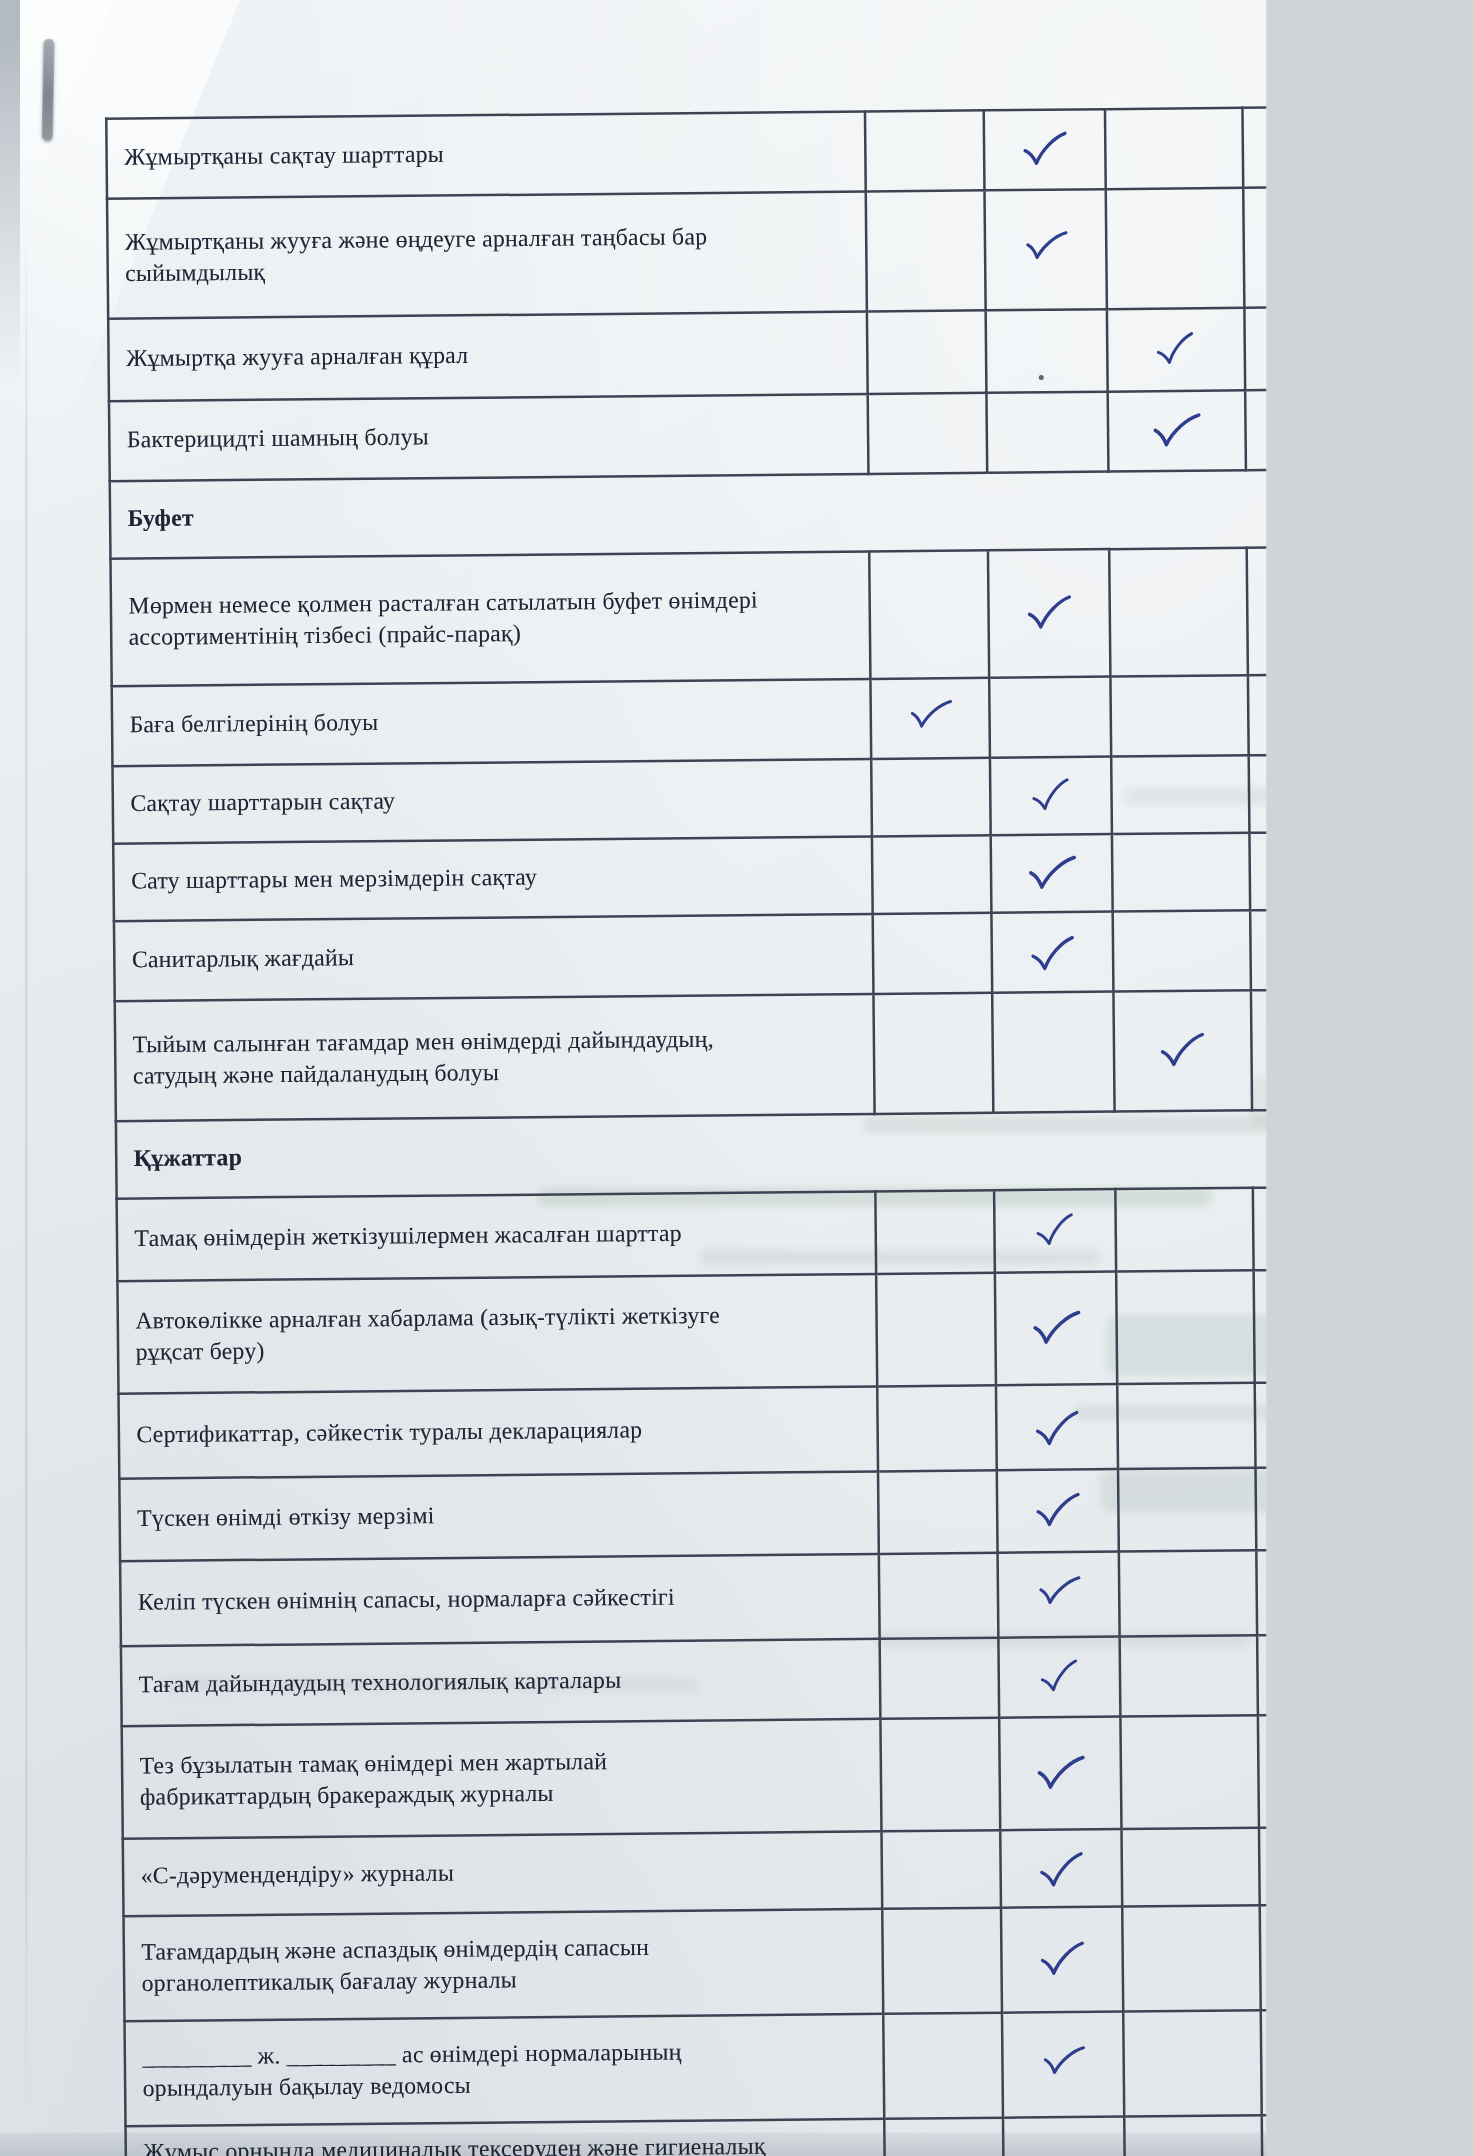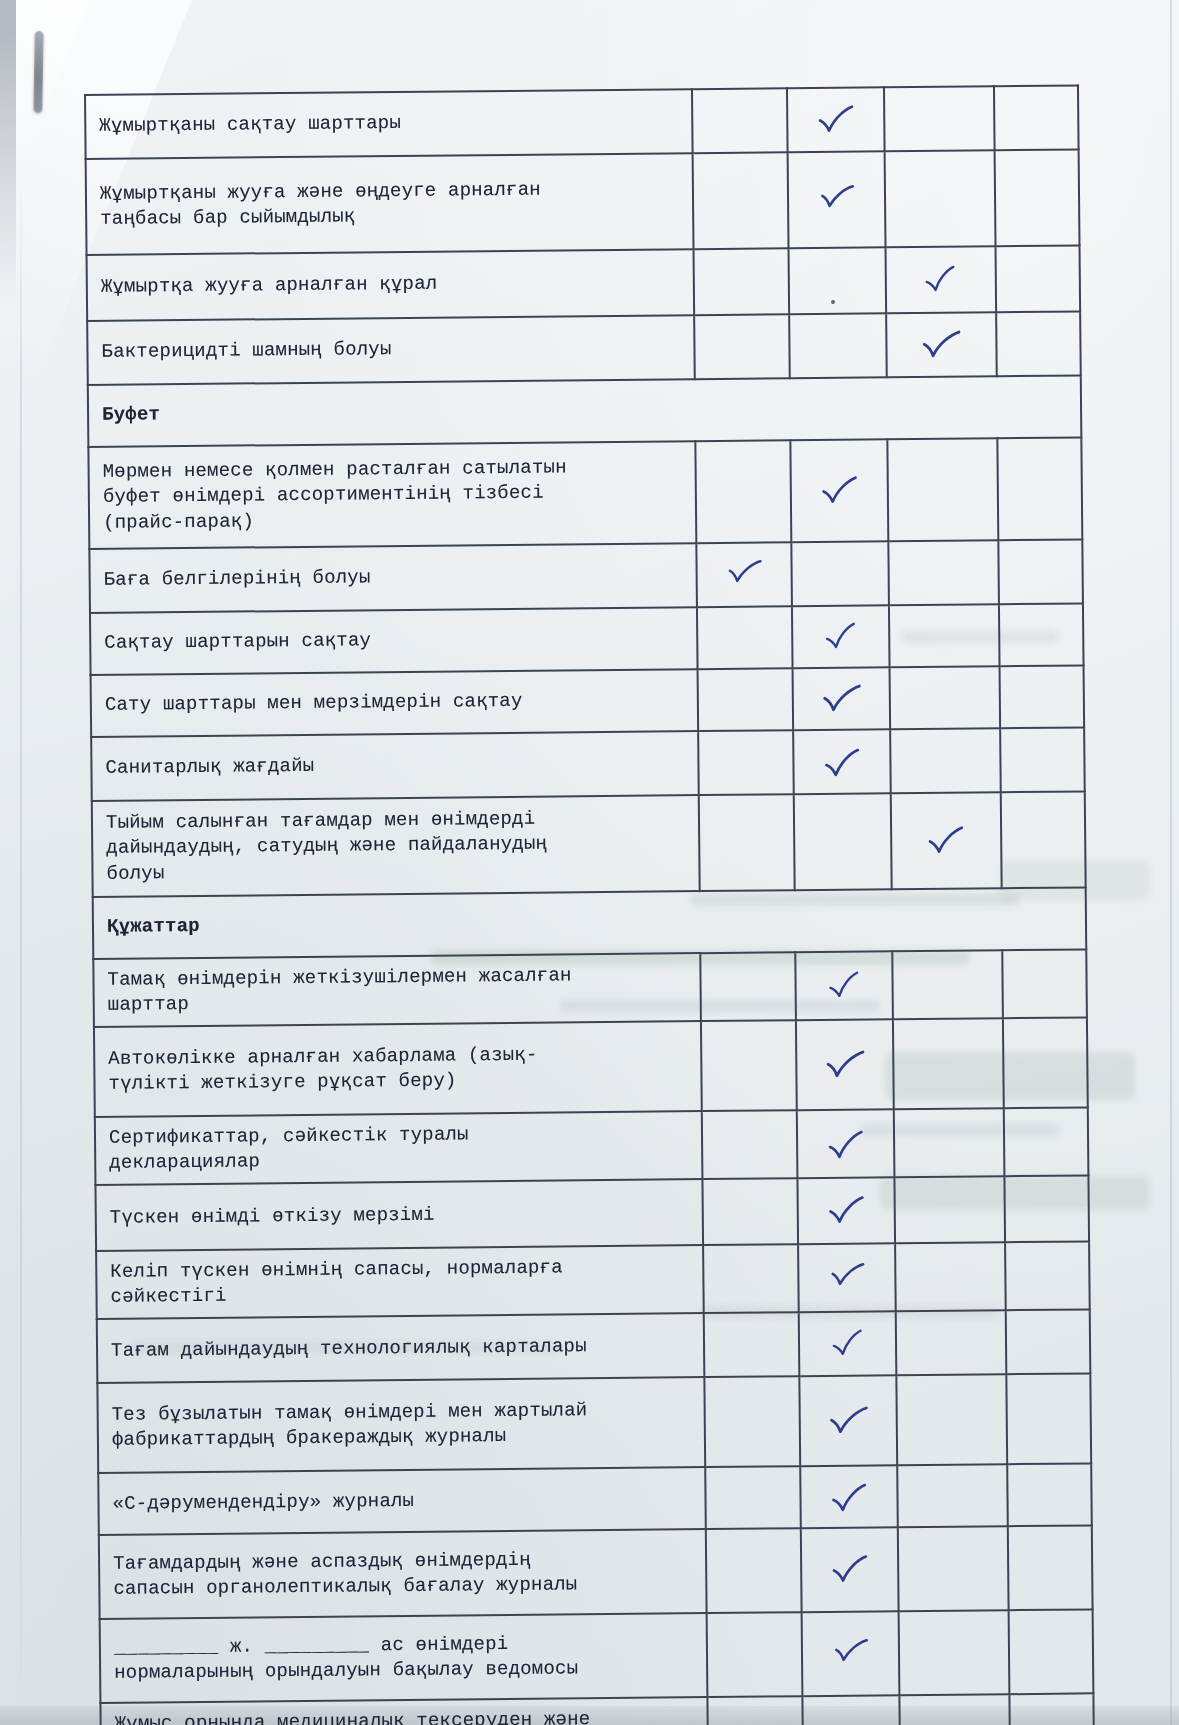--- a/index.html
+++ b/index.html
@@ -1,24 +1,24 @@
 <!DOCTYPE html>
 <html><head>
 <meta charset="utf-8">
 <style>
   html,body{margin:0;padding:0;background:#cfd4d8;}
   .page{
     position:relative;
-    width:1179px;height:1725px;
+    width:1013px;height:1725px;
     overflow:hidden;
     background:
       radial-gradient(ellipse at 88% 6%, rgba(255,255,255,0.45), rgba(255,255,255,0) 55%),
       radial-gradient(ellipse at 10% 95%, rgba(190,198,206,0.25), rgba(190,198,206,0) 50%),
       linear-gradient(160deg,#f0f3f5 0%, #eaeef1 35%, #e7ebee 65%, #e2e7eb 100%);
-    font-family:Liberation Mono, monospace;
+    font-family:Liberation Serif, serif;
   }
   
   .edge-dark{position:absolute;left:0;top:0;width:16px;height:310px;
     background:linear-gradient(#b3bac1 10%, rgba(179,186,193,0));}
   .corner-fold{position:absolute;left:0;top:0;width:300px;height:470px;
     background:linear-gradient(205deg,#f9fbfc 25%, rgba(249,251,252,0) 85%);
     clip-path:polygon(0 0, 64% 0, 0 100%);}
   .corner-fold2{position:absolute;left:0;top:0;width:150px;height:220px;
     background:linear-gradient(210deg,#ffffff 10%, rgba(255,255,255,0) 80%);
     clip-path:polygon(0 0, 60% 0, 0 100%);opacity:.7;}

